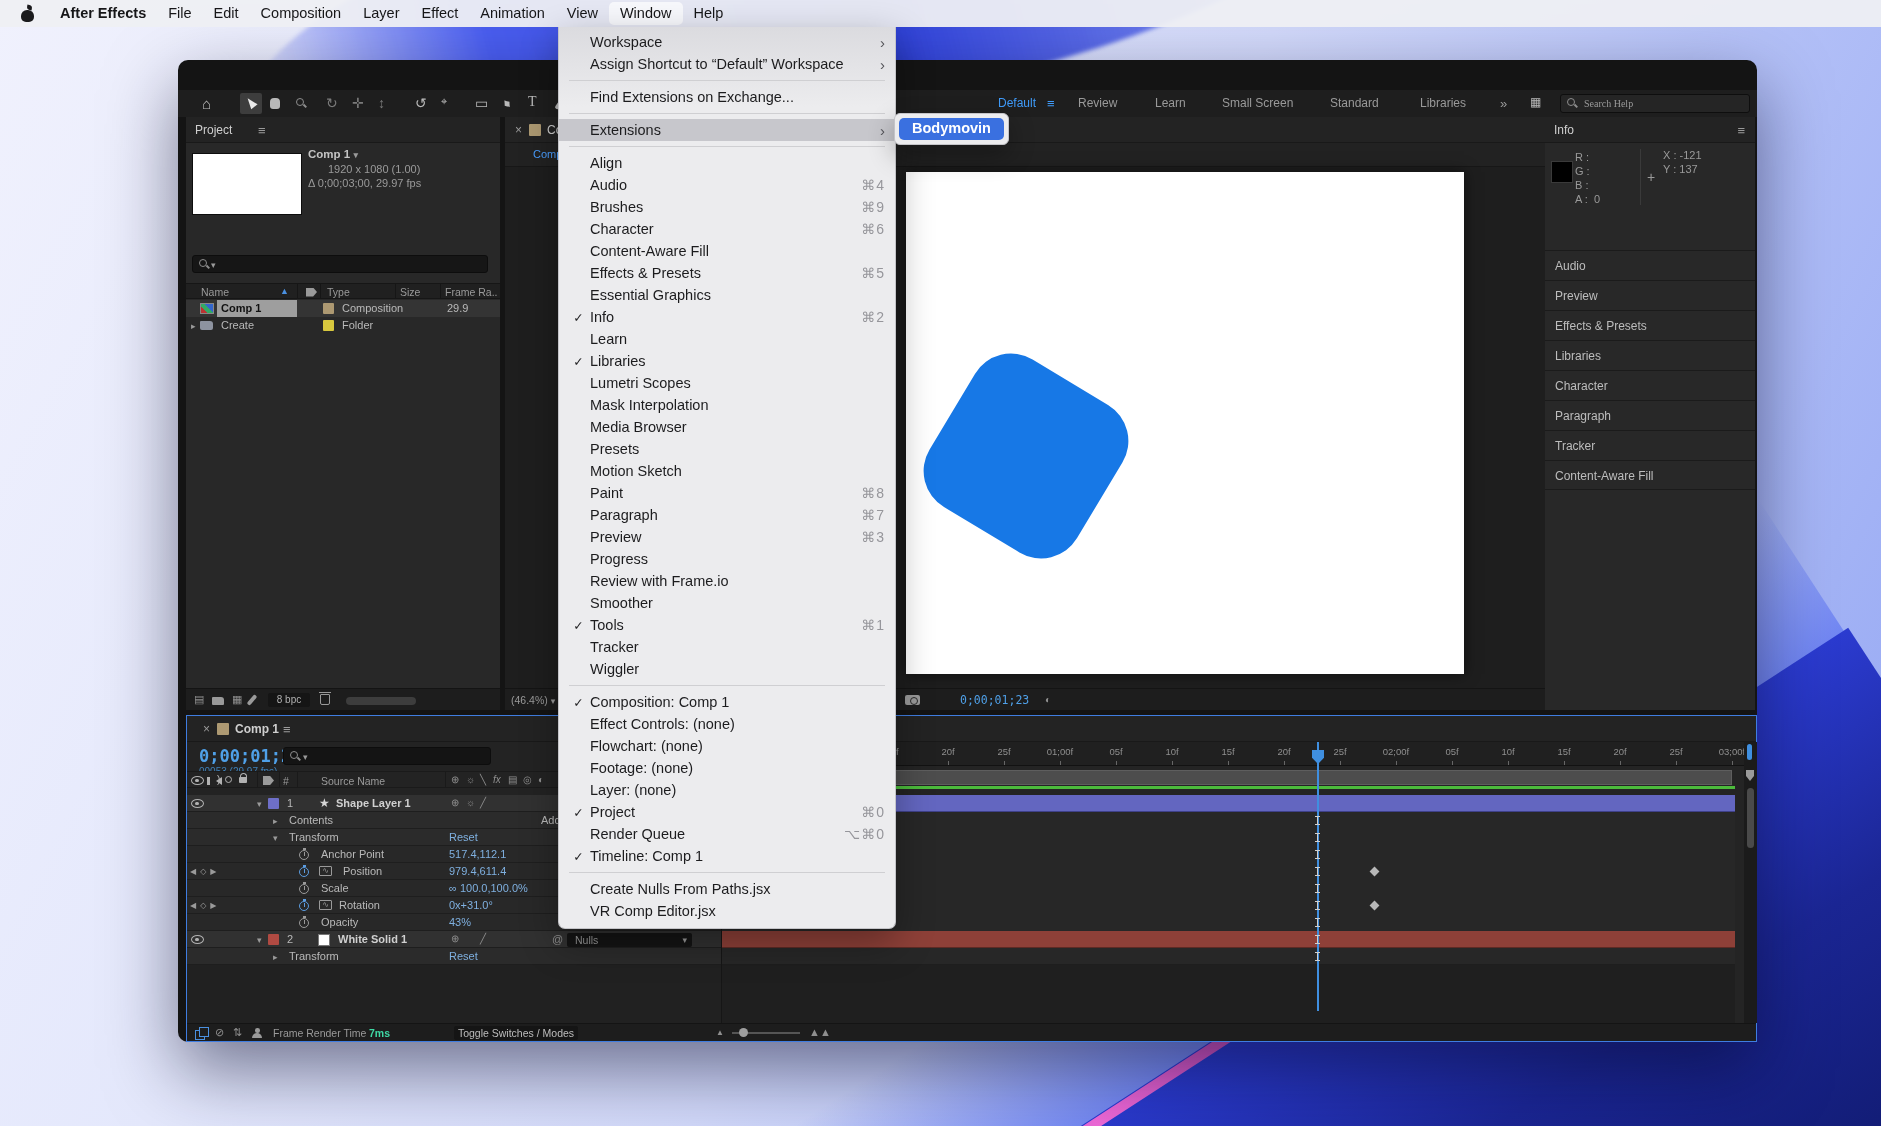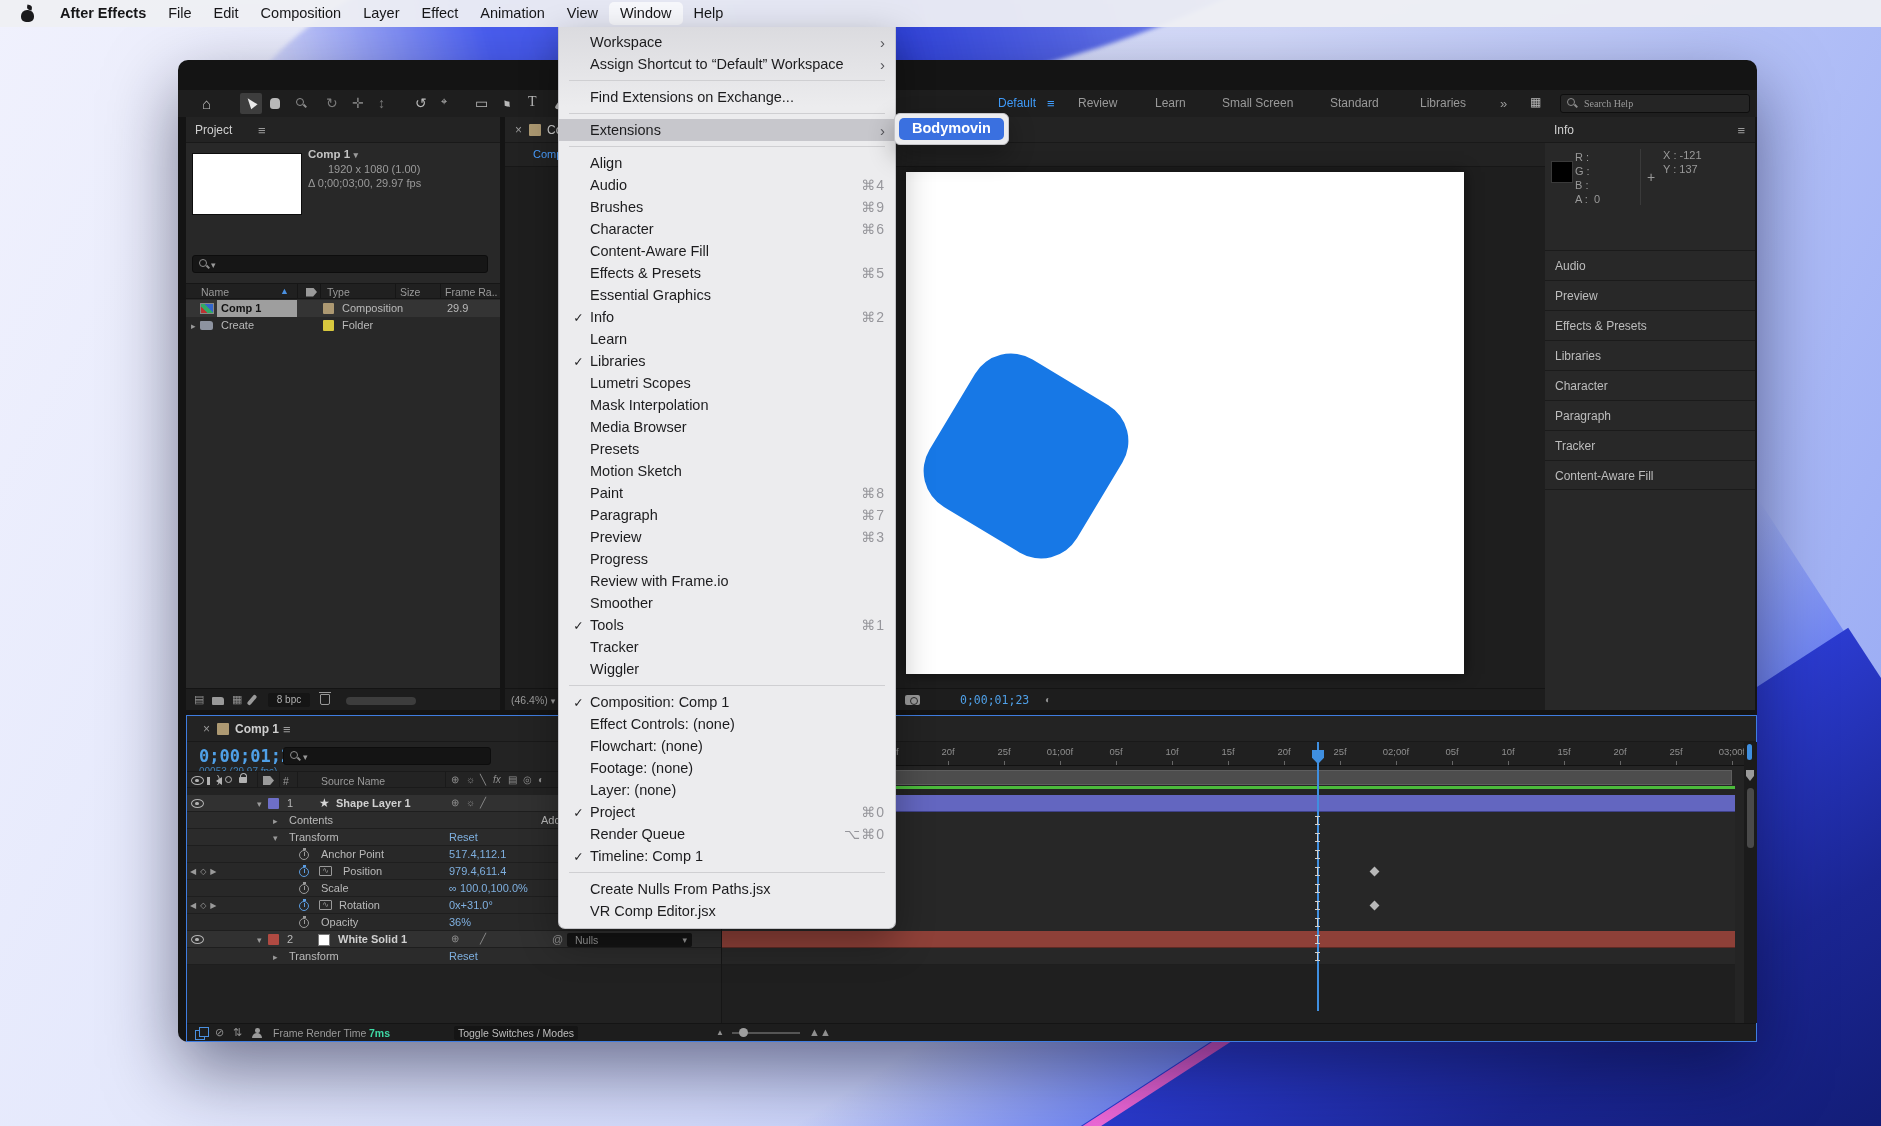--- a/index.html
+++ b/index.html
@@ -416,21 +416,21 @@
         <div class="tl-row prop" style="top: 181px;">
           <span class="cell" style="left: 3px; top: 3.5px; color: rgb(154, 154, 154); font-size: 8px; letter-spacing: 4px;">◀◇▶</span>
           <span class="i-stop on" style="left: 112px; top: 4px;"></span>
           <span class="i-graph" style="left: 132px; top: 3px;">∿</span>
           <span class="cell" style="left: 152px;">Rotation</span>
           <span class="cell blueval" style="left: 262px;">0x+31.0°</span>
         </div>
         <div class="tl-row prop" style="top: 198px;">
           <span class="i-stop" style="left: 112px; top: 4px;"></span>
           <span class="cell" style="left: 134px;">Opacity</span>
-          <span class="cell blueval" style="left: 262px;">36%</span>
+          <span class="cell blueval" style="left: 262px;">43%</span>
         </div>
       </div>
     <div class="tl-row r-layer" style="top:215px;">
       <span class="i-eye" style="left:4px;top:4px;"></span>
       <span class="cell twirl" style="left:70px;top:4px;">▾</span>
       <span class="lbl-sq" style="left:81px;background:#b04a42;"></span>
       <span class="cell" style="left:100px;">2</span>
       <span class="abs" style="left:131px;top:2.5px;width:12px;height:12px;background:#ffffff;border:1px solid #777;"></span>
       <span class="cell" style="left:151px;font-weight:bold;color:#d0d0d0;">White Solid 1</span>
       <span class="sw" style="left:264px;">⊕</span>

